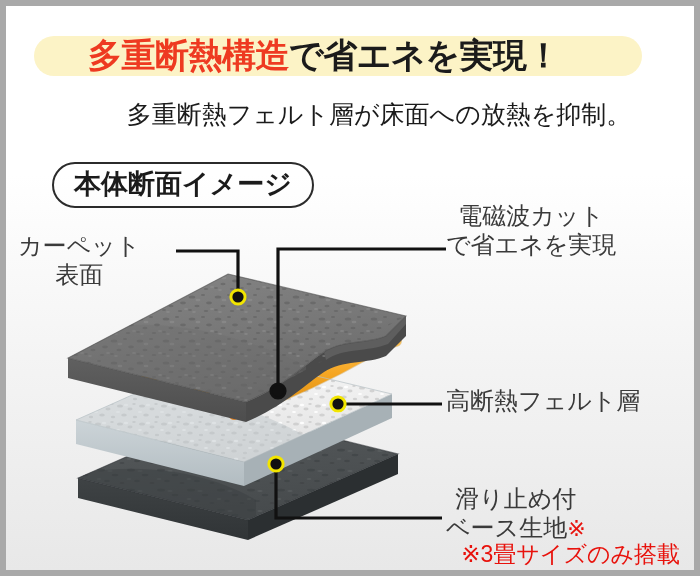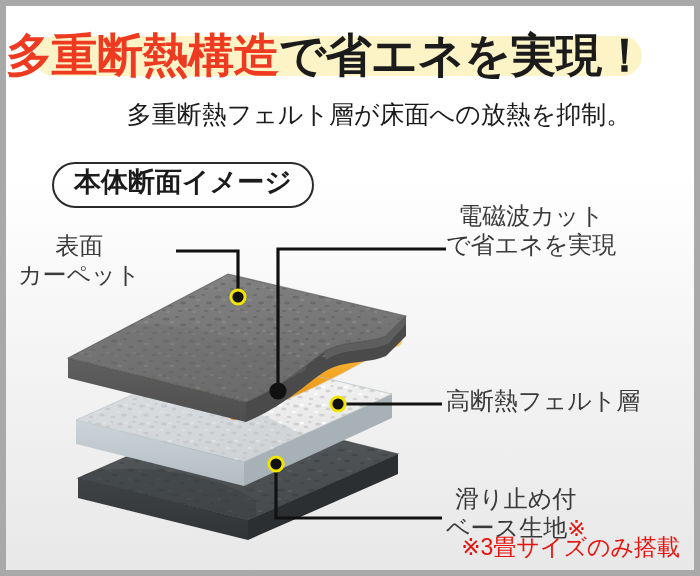--- a/index.html
+++ b/index.html
@@ -18,58 +18,58 @@
 
   
   #title-block { position:absolute; left:0; top:16px; width:688px; height:66px; }
   #title-highlight {
     position:absolute; left:28px; top:14px; width:608px; height:40px;
     background:#fcf3c6; border-radius:20px;
   }
   #title-text {
     position:absolute; left:0; top:0; width:636px;
     text-align:center; white-space:nowrap;
-    font-size:46px; font-weight:bold; line-height:66px;
+    font-size:34px; font-weight:bold; line-height:66px;
     letter-spacing:-0.5px; color:#1b1b1b;
   }
   #title-text .hl { color:#ee3a21; }
 
   
   #subtitle {
     position:absolute; left:0; top:92px; width:688px;
     text-align:center; white-space:nowrap;
     font-size:25px; color:#1b1b1b; letter-spacing:0px;margin-left:29px;
   }
 
   
   #section-pill {
     position:absolute; left:46px; top:156px;
     padding:5px 20px 7px 20px;
     border:2.5px solid #2b2b2b; border-radius:26px;
     background:transparent;
     font-size:27px; font-weight:bold; color:#1b1b1b;
-    white-space:nowrap; line-height:1.12;font-family:Liberation Mono, monospace;
+    white-space:nowrap; line-height:1.12;
   }
 
   
   #diagram { position:absolute; left:0; top:0; width:688px; height:564px; }
 
   
   .label {
     position:absolute; font-size:24px; color:#3a3a3a;
     line-height:1.22; white-space:nowrap;
   }
   .label.left { text-align:center; }
   #lbl-carpet  { left:12px;  top:225px; }
   #lbl-heater  { left:440px; top:195px; }
   #lbl-felt    { left:440px; top:380px; }
   #lbl-base    { left:440px; top:478px; }
   .note-mark { color:#e8120c; font-size:22px; }
   #lbl-footnote {
-    position:absolute; right:14px; bottom:7px;
+    position:absolute; right:14px; bottom:0;
     font-size:23px; color:#e8120c; white-space:nowrap;
   }
 </style>
 </head>
 <body>
 
 <div id="frame">
 
   <div id="title-block">
     <div id="title-highlight"></div>
@@ -256,22 +256,22 @@
         <circle cx="332" cy="398" r="5.6" fill="#111111"></circle>
       </g>
       <g>
         <circle cx="270" cy="458" r="8.6" fill="#f2e500"></circle>
         <circle cx="270" cy="458" r="5.6" fill="#111111"></circle>
       </g>
     </g>
   </svg>
 
   <div class="label left" id="lbl-carpet">
+    <div>カーペット</div>
     <div>表面</div>
-    <div>カーペット</div>
   </div>
 
   <div class="label left" id="lbl-heater">
     <div>電磁波カット</div>
     <div>で省エネを実現</div>
   </div>
 
   <div class="label left" id="lbl-felt">
     <div>高断熱フェルト層</div>
   </div>

